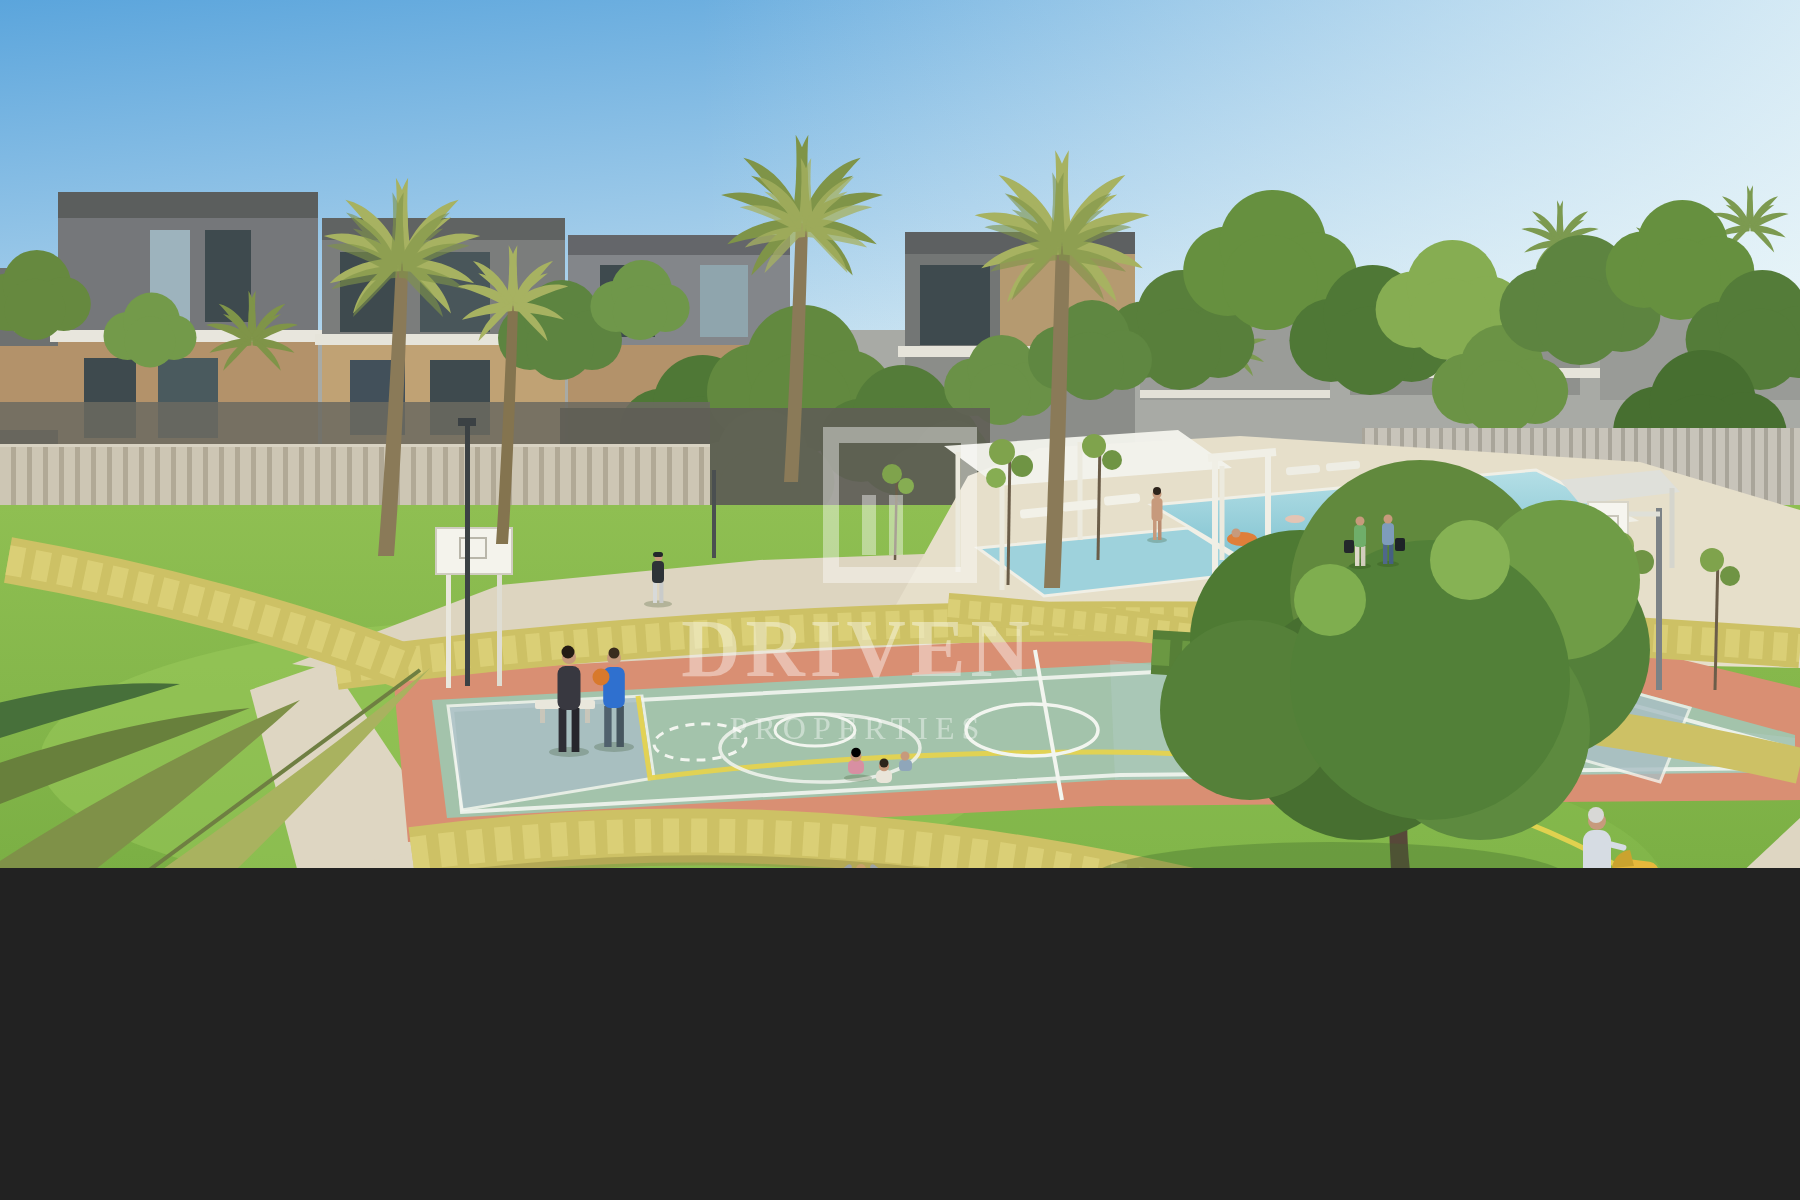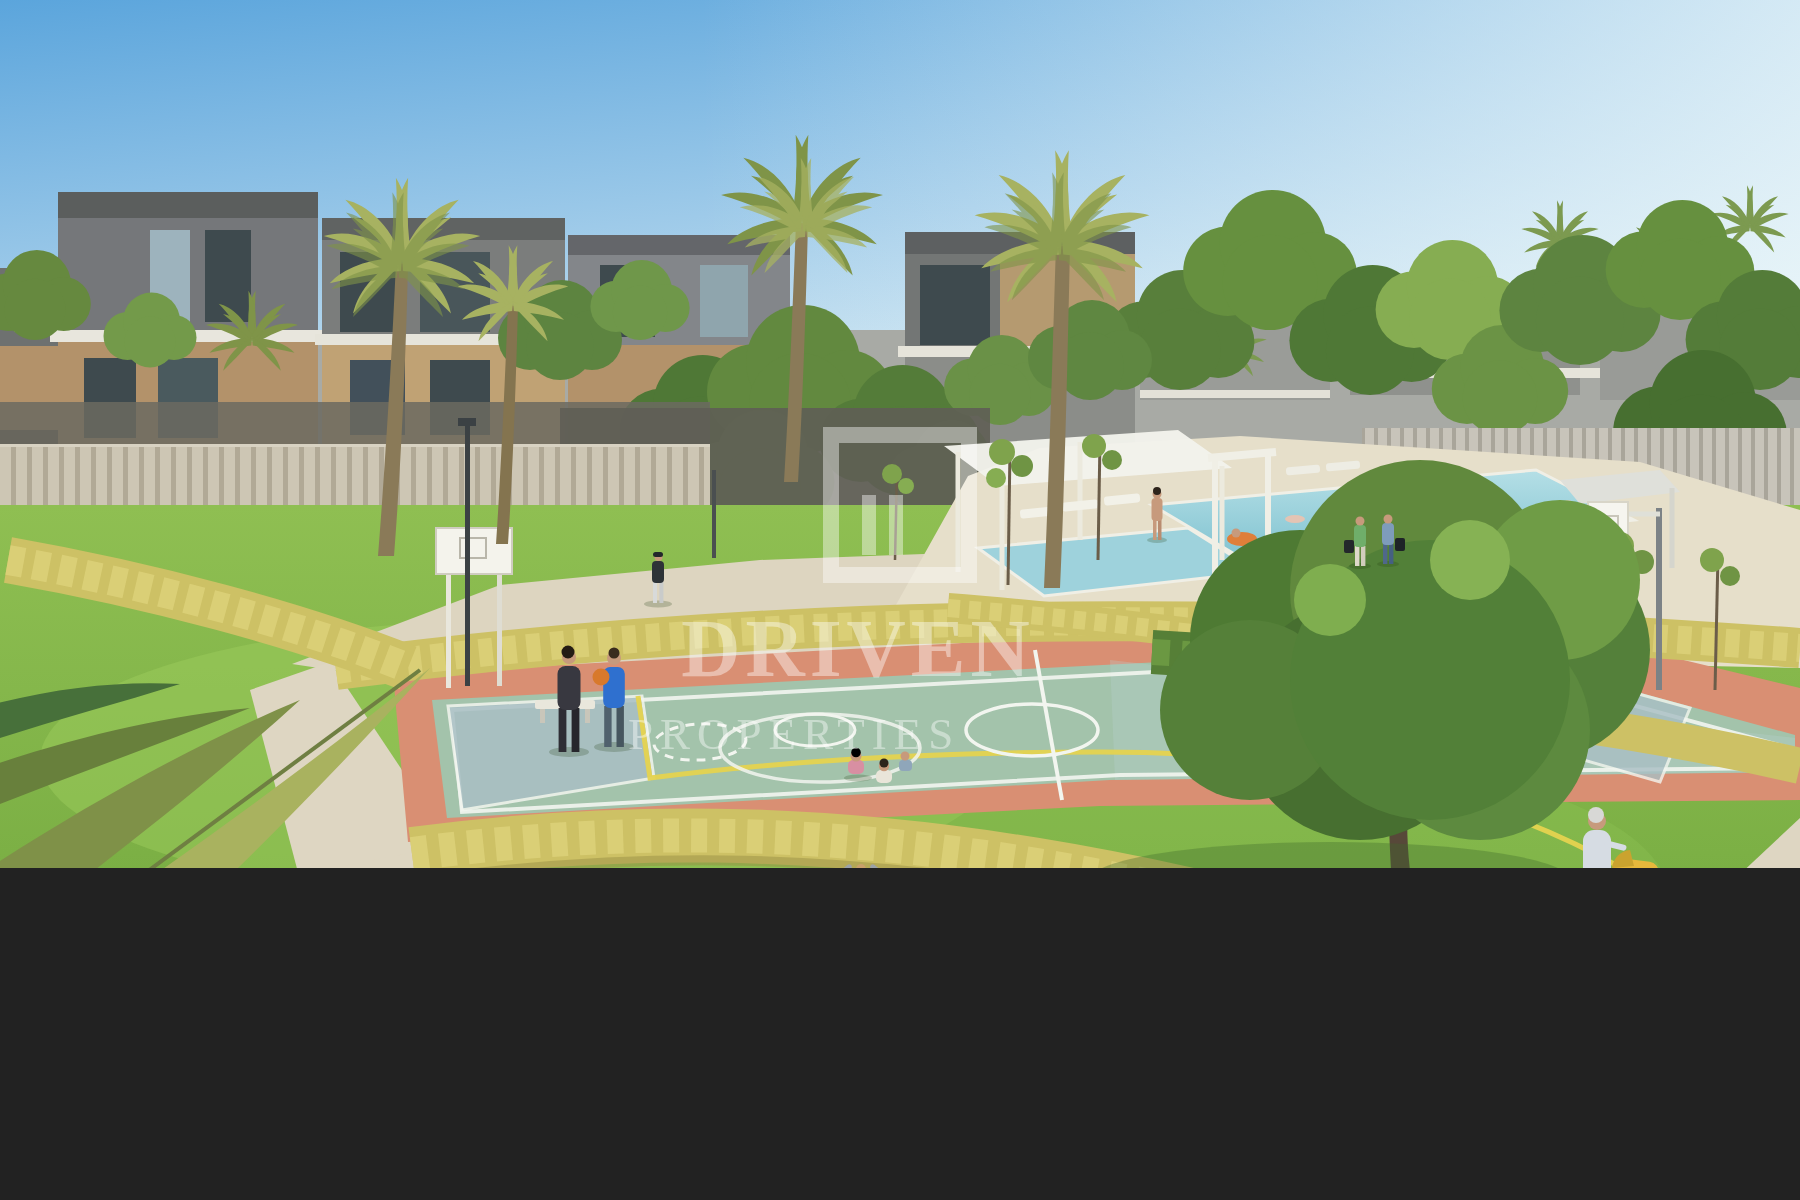--- a/index.html
+++ b/index.html
@@ -11,22 +11,22 @@
   
   .watermark{position:absolute;left:0;top:0;width:1800px;height:1200px;pointer-events:none;}
   .wm-logo{position:absolute;left:823px;top:427px;width:154px;height:156px;box-sizing:border-box;
            border:16px solid var(--wm-white,#ffffff);opacity:.42;}
   .wm-bar{position:absolute;bottom:12px;width:14px;height:60px;background:var(--wm-white,#ffffff);}
   .wm-bar.b1{left:23px}
   .wm-bar.b2{left:50px}
   .wm-title{position:absolute;left:628px;top:608px;width:460px;text-align:center;
             font-size:82px;font-weight:bold;letter-spacing:5px;line-height:1;
             color:var(--wm-white,#ffffff);opacity:.42;}
-  .wm-sub{position:absolute;left:628px;top:712px;width:460px;text-align:left;
-          font-size:45px;font-weight:400;letter-spacing:7px;line-height:1;
+  .wm-sub{position:absolute;left:628px;top:712px;width:460px;text-align:center;
+          font-size:32px;font-weight:400;letter-spacing:7px;line-height:1;
           color:var(--wm-white,#ffffff);opacity:.42;}
 </style>
 </head>
 <body>
 
 <div class="scene">
 
 <svg viewBox="0 0 1800 1200" aria-hidden="true">
 <defs>
   <linearGradient id="gSky" x1="0" y1="0" x2="0.35" y2="1">

